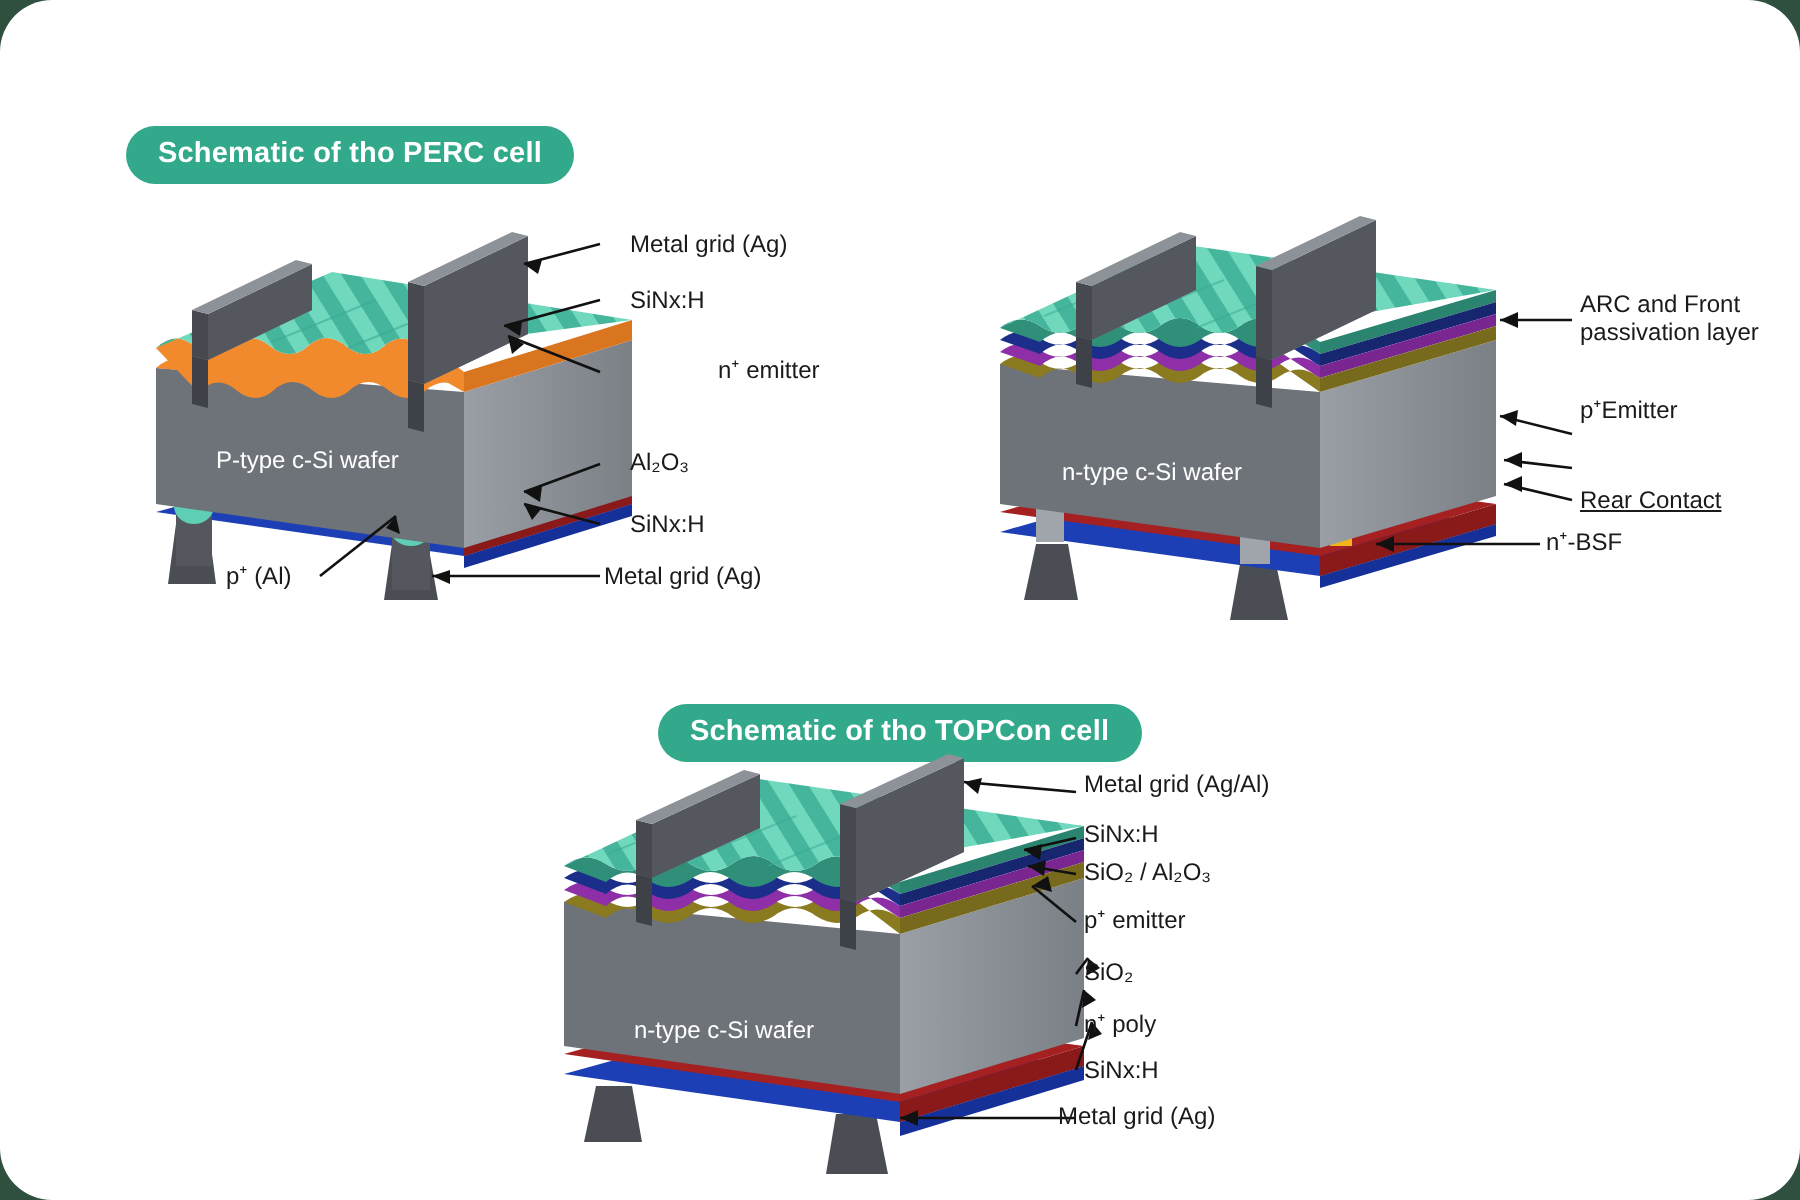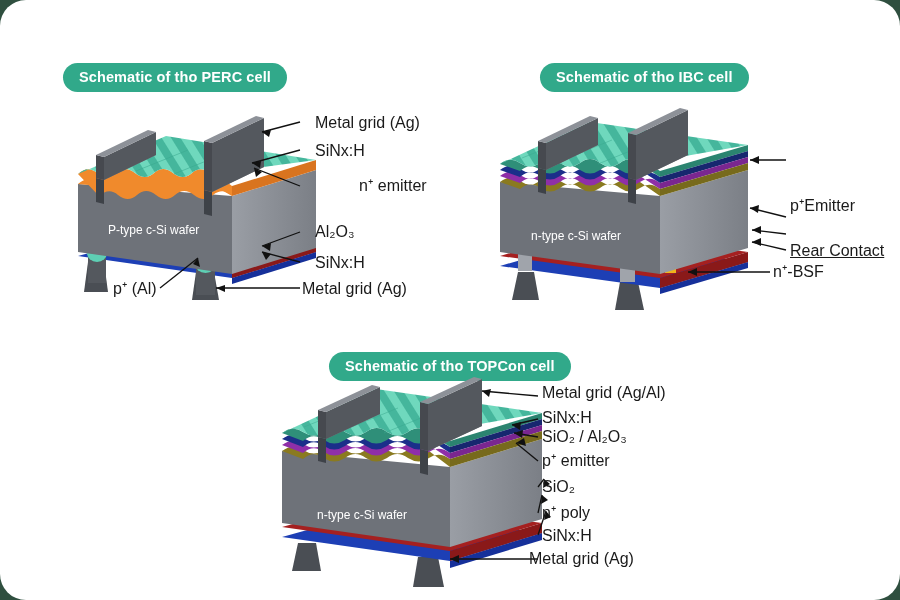--- a/index.html
+++ b/index.html
@@ -28,21 +28,21 @@
     text-align:center;
   }
 
   
   .cell{position:absolute;}
   .cell svg{display:block;overflow:visible;}
 
   
   .lbl{
     position:absolute;
-    font-size:16px;
+    font-size:12px;
     color:#1a1a1a;
     white-space:nowrap;
     line-height:13.5px;
   }
   .lbl.multi{white-space:normal;width:96px;}
 
   .wafer-label{
     position:absolute;
     color:#ffffff;
     font-size:12px;
@@ -158,21 +158,20 @@
     <div class="lbl" style="left:315px;top:144px;">SiNx:H</div>
     <div class="lbl" style="left:315px;top:179px;margin-left:44px;">n⁺ emitter</div>
     <div class="lbl" style="left:315px;top:225px;">Al₂O₃</div>
     <div class="lbl" style="left:315px;top:256px;">SiNx:H</div>
     <div class="lbl" style="left:302px;top:282px;">Metal grid (Ag)</div>
     <div class="lbl" style="left:113px;top:282px;">p⁺ (Al)</div>
   </div>
 
   <div class="panel" style="left:460px;top:0;width:440px;height:320px;">
 
-    <div class="title-pill" style="left:80px;top:63px;">Schematic of tho IBC cell</div>
 
     <div class="cell" style="left:0;top:0;">
       <svg width="440" height="320" viewBox="0 0 440 320">
         <defs>
           <linearGradient id="iSide" x1="0" y1="0" x2="1" y2="0">
             <stop offset="0%" stop-color="#9a9ea5"></stop>
               <stop offset="100%" stop-color="#7b7f86"></stop>
           </linearGradient>
           <pattern id="pyrI" width="16" height="10" patternUnits="userSpaceOnUse" patternTransform="rotate(-32)">
             <rect width="16" height="10" fill="#5ecfb4"></rect>
@@ -257,20 +256,21 @@
           <path d="M290 208 l9 -3 l-1 8 Z"></path>
           <path d="M292 230 l9 -4 l0 8 Z"></path>
           <path d="M292 242 l9 -4 l0 8 Z"></path>
           <path d="M228 272 l9 -4 l0 8 Z"></path>
         </g>
       </svg>
     </div>
 
     <div class="wafer-label" style="left:71px;top:229px;">n-type c-Si wafer</div>
 
+    <div class="lbl multi" style="left:330px;top:146px;width:100px;">ARC and Front passivation layer</div>
     <div class="lbl" style="left:330px;top:199px;">p⁺Emitter</div>
     <div class="lbl" style="left:330px;top:244px;text-decoration:underline;">Rear Contact</div>
     <div class="lbl" style="left:313px;top:265px;">n⁺-BSF</div>
   </div>
 
   <div class="panel" style="left:230px;top:295px;width:460px;height:305px;">
 
     <div class="title-pill" style="left:99px;top:57px;">Schematic of tho TOPCon cell</div>
 
     <div class="cell" style="left:0;top:0;">

